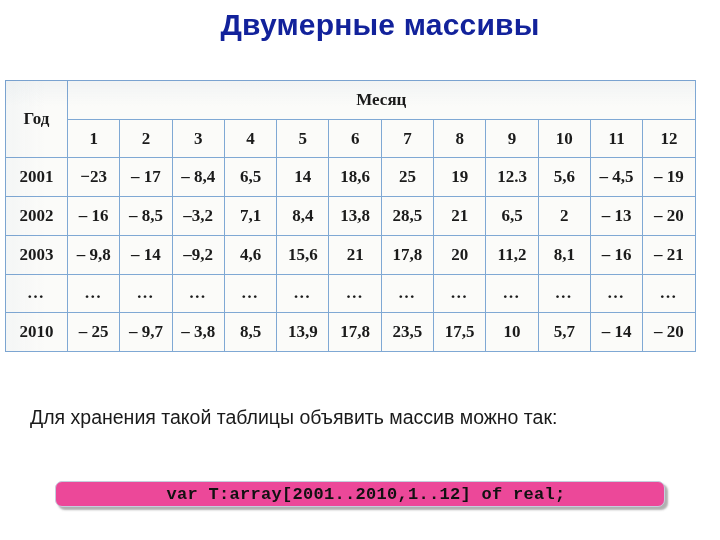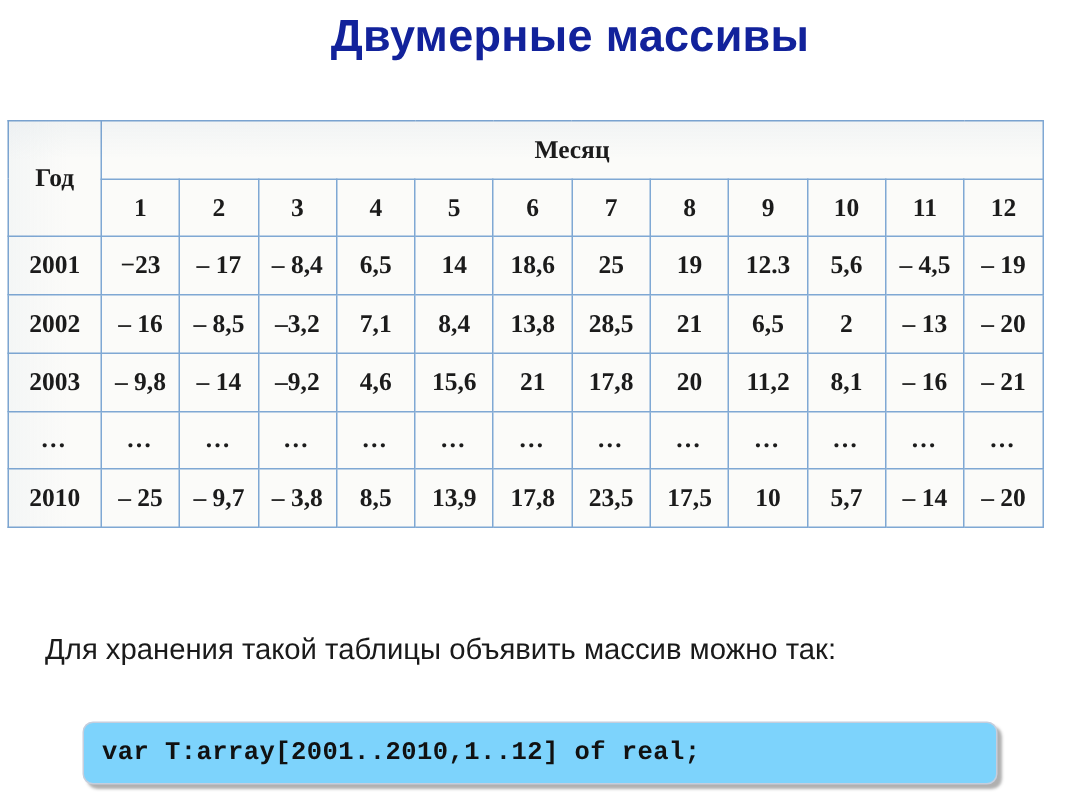--- a/index.html
+++ b/index.html
@@ -88,42 +88,43 @@
     background:
       linear-gradient(to bottom, rgba(226,233,240,0.35) 0px, rgba(255,255,255,0) 26px),
       linear-gradient(to right, rgba(232,238,244,0.30) 0px, rgba(255,255,255,0) 40px);
     mix-blend-mode: multiply;
   }
 
   
   .body-text {
     position: absolute;
     left: 30px;
-    top: 420px;
+    top: 404px;
     width: 560px;
     font-family: "Liberation Sans", sans-serif;
     font-size: 19.5px;
     line-height: 26px;
     color: #1a1a1a;
   }
 
   
   .code-box {
     position: absolute;
     left: 55px;
     top: 481px;
     width: 610px;
-    height: 42px;
+    height: 26px;
     box-sizing: border-box;
-    background: #7dd3fc;
+    background: #ec4899;
     border-radius: 7px;
     border: 1px solid #c5cedd;
     box-shadow: 3px 3px 2px rgba(80,80,80,0.45);
     display: flex;
     align-items: center;
+    justify-content: center;
   }
   .code-text {
     font-family: "Liberation Mono", "DejaVu Sans Mono", monospace;
     font-weight: bold;
     font-size: 17px;
     color: #111111;
     padding-left: 12px;
     letter-spacing: 0.3px;
     white-space: nowrap;
   }

